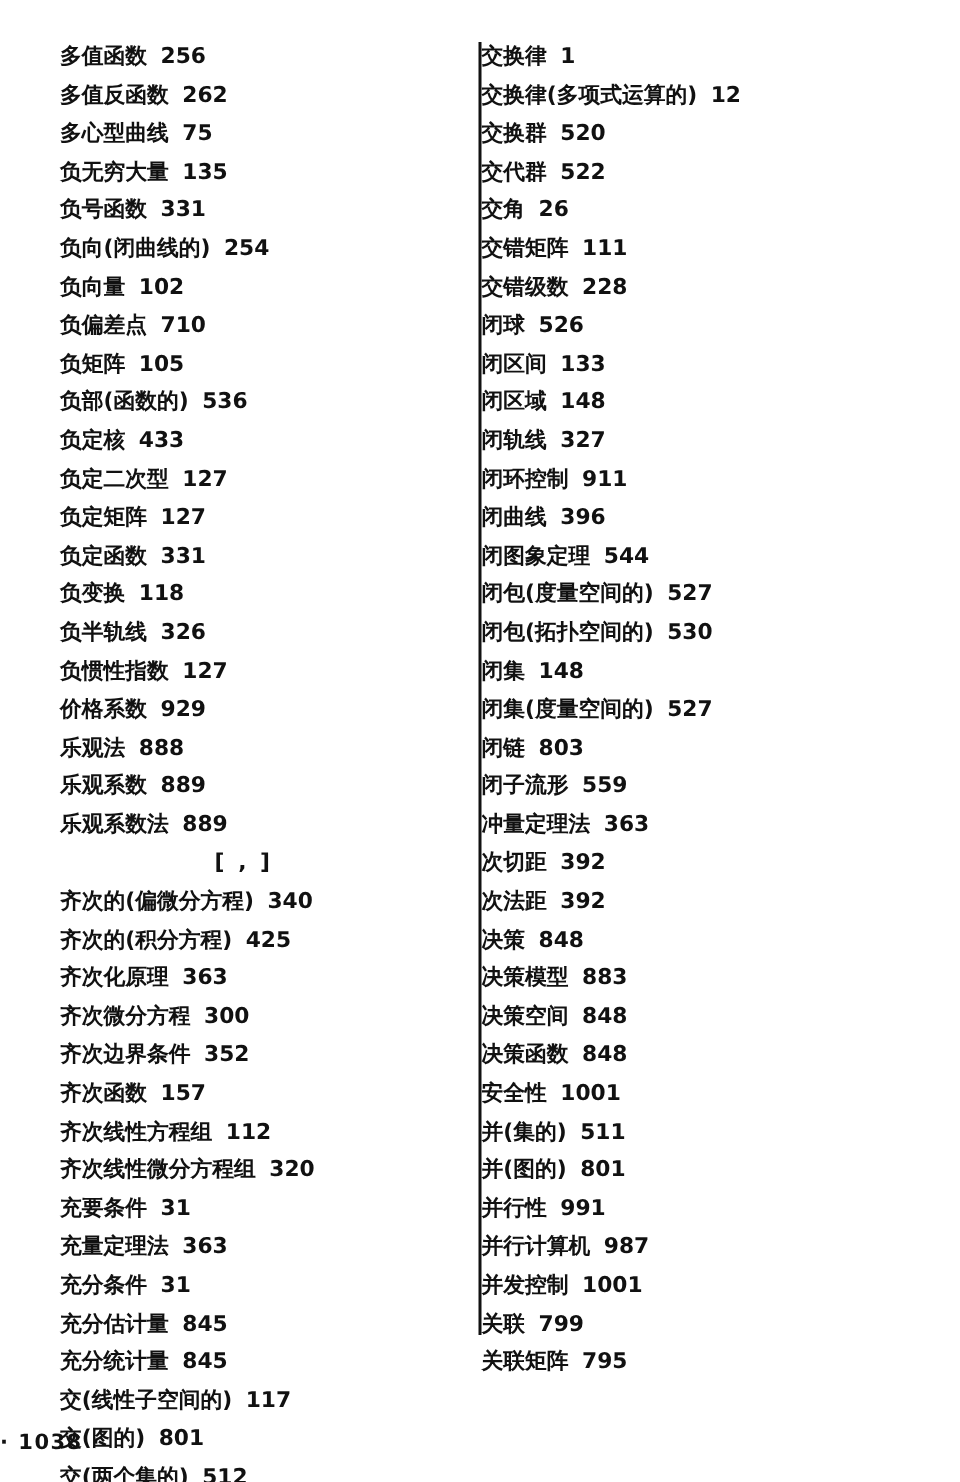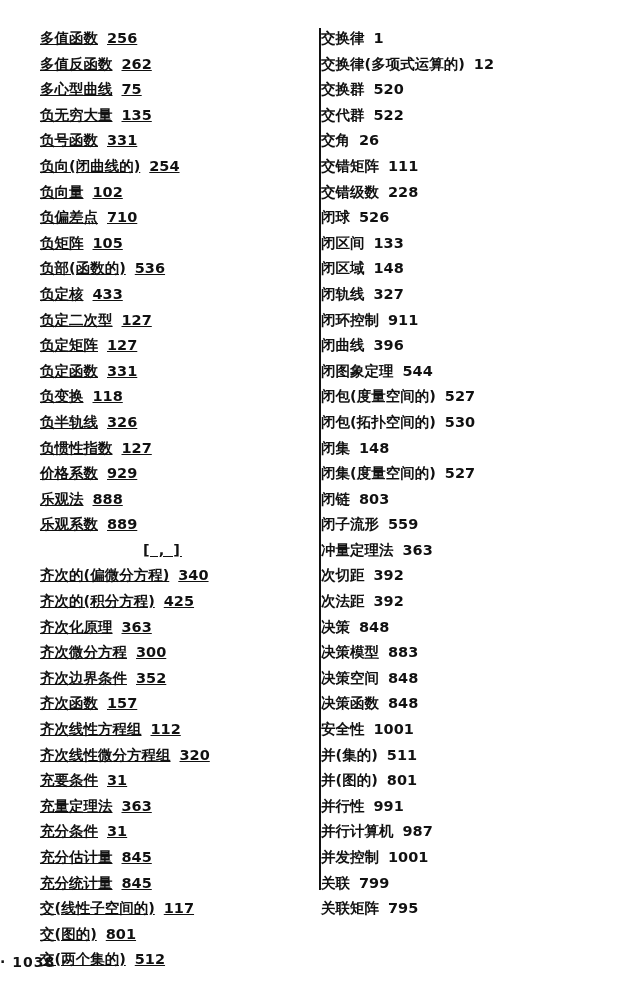--- a/index.html
+++ b/index.html
@@ -27,21 +27,20 @@
     flex-direction: row;
     height: 900px;
   }
   .col {
     box-sizing: border-box;
     width: 300px;
   }
   .col-left {
     padding-left: 20px;
     padding-right: 4px;
-    text-decoration: underline;
   }
   .col-right {
     padding-right: 4px;
   }
   .divider {
     width: 2px;
     background: #111111;
     margin: 2px 0 36px 0;
     flex: 0 0 2px;
   }
@@ -98,20 +97,21 @@
         <span class="entry"><span class="term">负定核</span><span class="num">433</span></span>
         <span class="entry"><span class="term">负定二次型</span><span class="num">127</span></span>
         <span class="entry"><span class="term">负定矩阵</span><span class="num">127</span></span>
         <span class="entry"><span class="term">负定函数</span><span class="num">331</span></span>
         <span class="entry"><span class="term">负变换</span><span class="num">118</span></span>
         <span class="entry"><span class="term">负半轨线</span><span class="num">326</span></span>
         <span class="entry"><span class="term">负惯性指数</span><span class="num">127</span></span>
         <span class="entry"><span class="term">价格系数</span><span class="num">929</span></span>
         <span class="entry"><span class="term">乐观法</span><span class="num">888</span></span>
         <span class="entry"><span class="term">乐观系数</span><span class="num">889</span></span>
+        <span class="entry"><span class="term">乐观系数法</span><span class="num">889</span></span>
         <span class="section-head">[ , ]</span>
         <span class="entry"><span class="term">齐次的(偏微分方程)</span><span class="num">340</span></span>
         <span class="entry"><span class="term">齐次的(积分方程)</span><span class="num">425</span></span>
         <span class="entry"><span class="term">齐次化原理</span><span class="num">363</span></span>
         <span class="entry"><span class="term">齐次微分方程</span><span class="num">300</span></span>
         <span class="entry"><span class="term">齐次边界条件</span><span class="num">352</span></span>
         <span class="entry"><span class="term">齐次函数</span><span class="num">157</span></span>
         <span class="entry"><span class="term">齐次线性方程组</span><span class="num">112</span></span>
         <span class="entry"><span class="term">齐次线性微分方程组</span><span class="num">320</span></span>
         <span class="entry"><span class="term">充要条件</span><span class="num">31</span></span>

